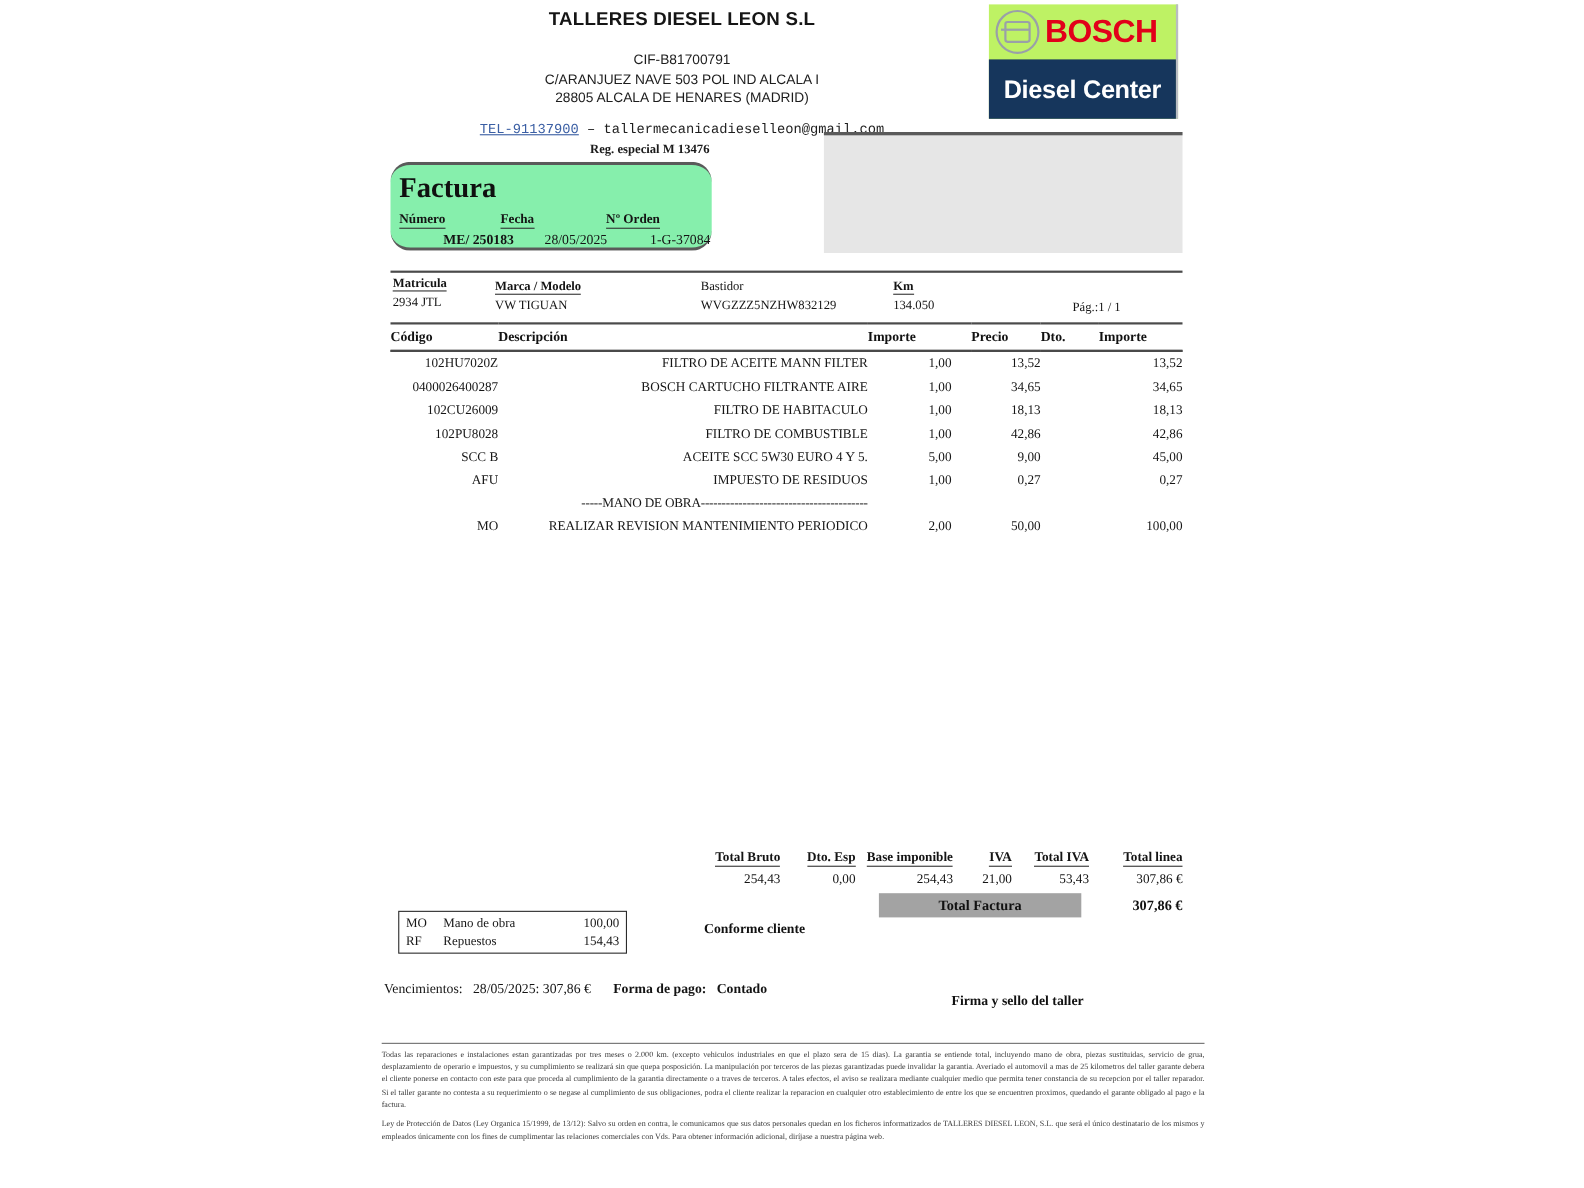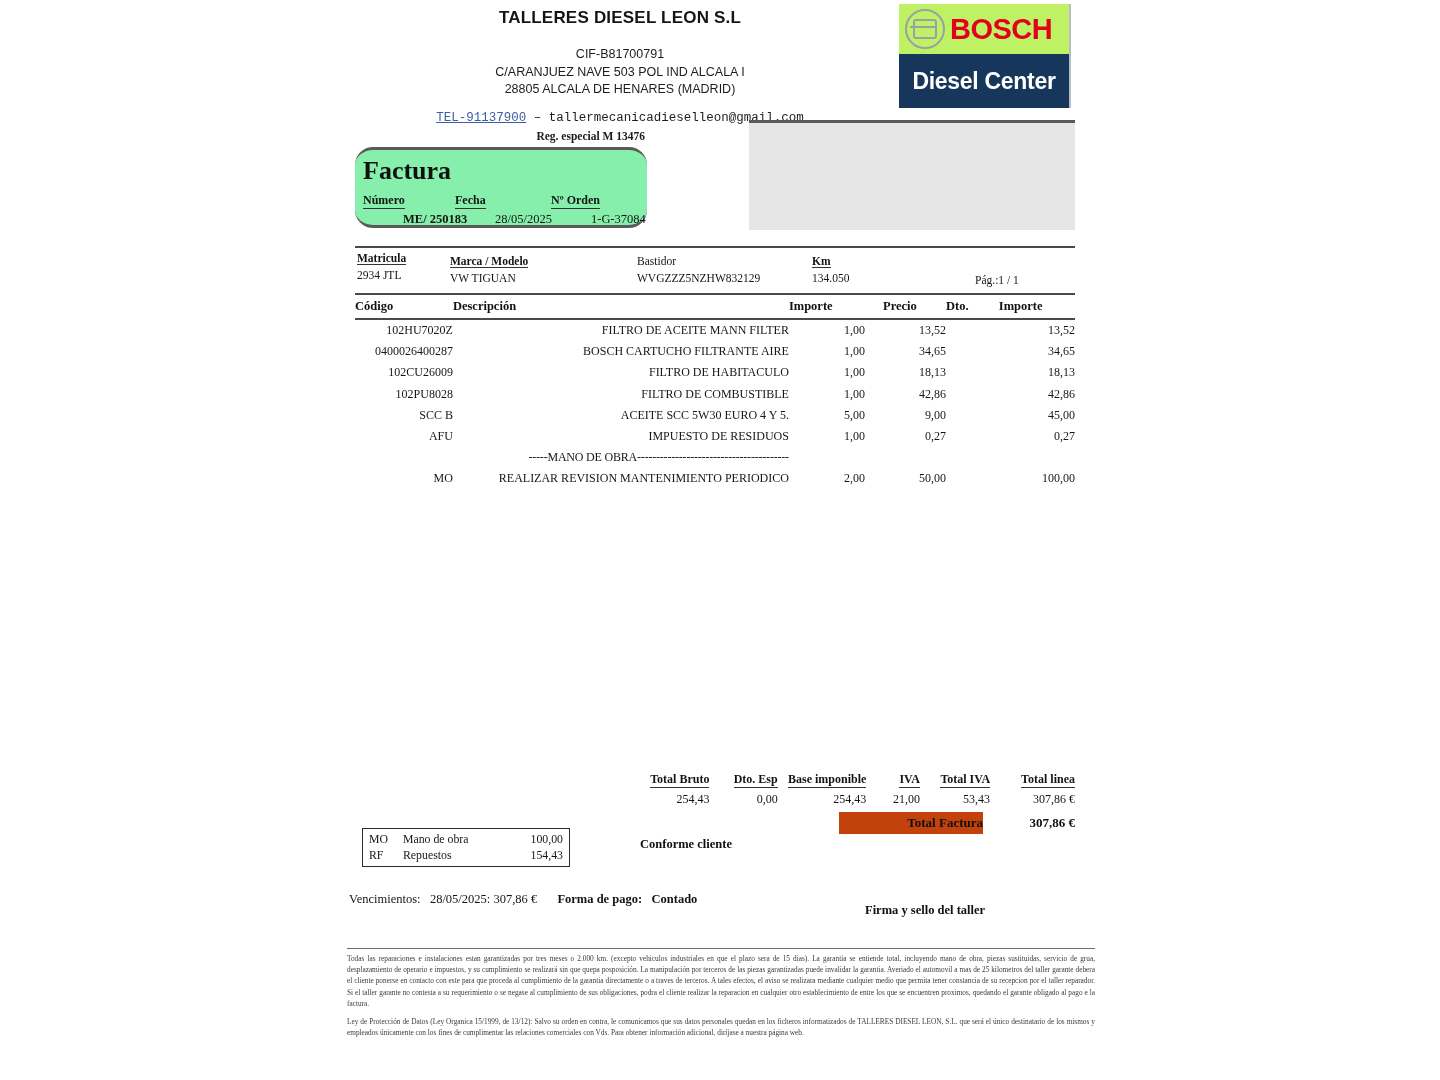--- a/index.html
+++ b/index.html
@@ -302,28 +302,28 @@
   .total-factura-row {
     position: absolute;
     left: 630px;
     top: 812px;
     width: 445px;
     display: flex;
     align-items: center;
     justify-content: flex-end;
   }
   .tf-label {
-    background: #c2410c;
+    background: #a3a3a3;
     font-family: "Liberation Serif", serif;
     font-weight: bold;
     font-size: 13px;
     color: #111;
     padding: 3px 0;
-    width: 144px;
-    text-align: right;
+    width: 184px;
+    text-align: center;
   }
   .tf-value {
     font-family: "Liberation Serif", serif;
     font-weight: bold;
     font-size: 13px;
     color: #111;
     width: 92px;
     text-align: right;
   }
 

